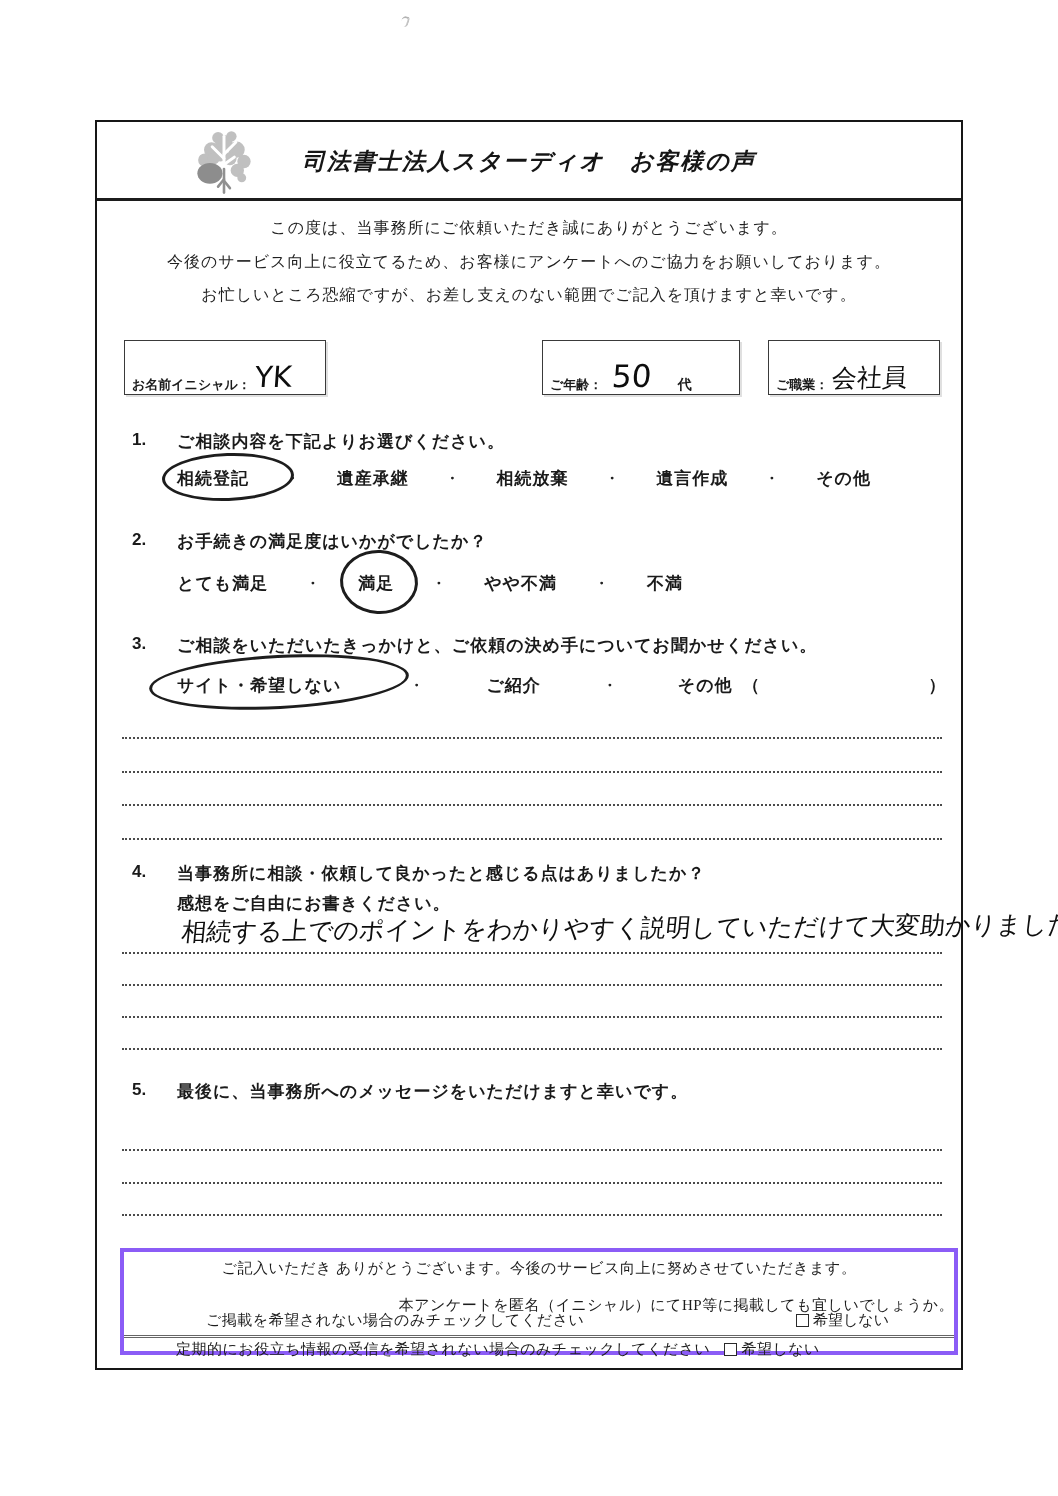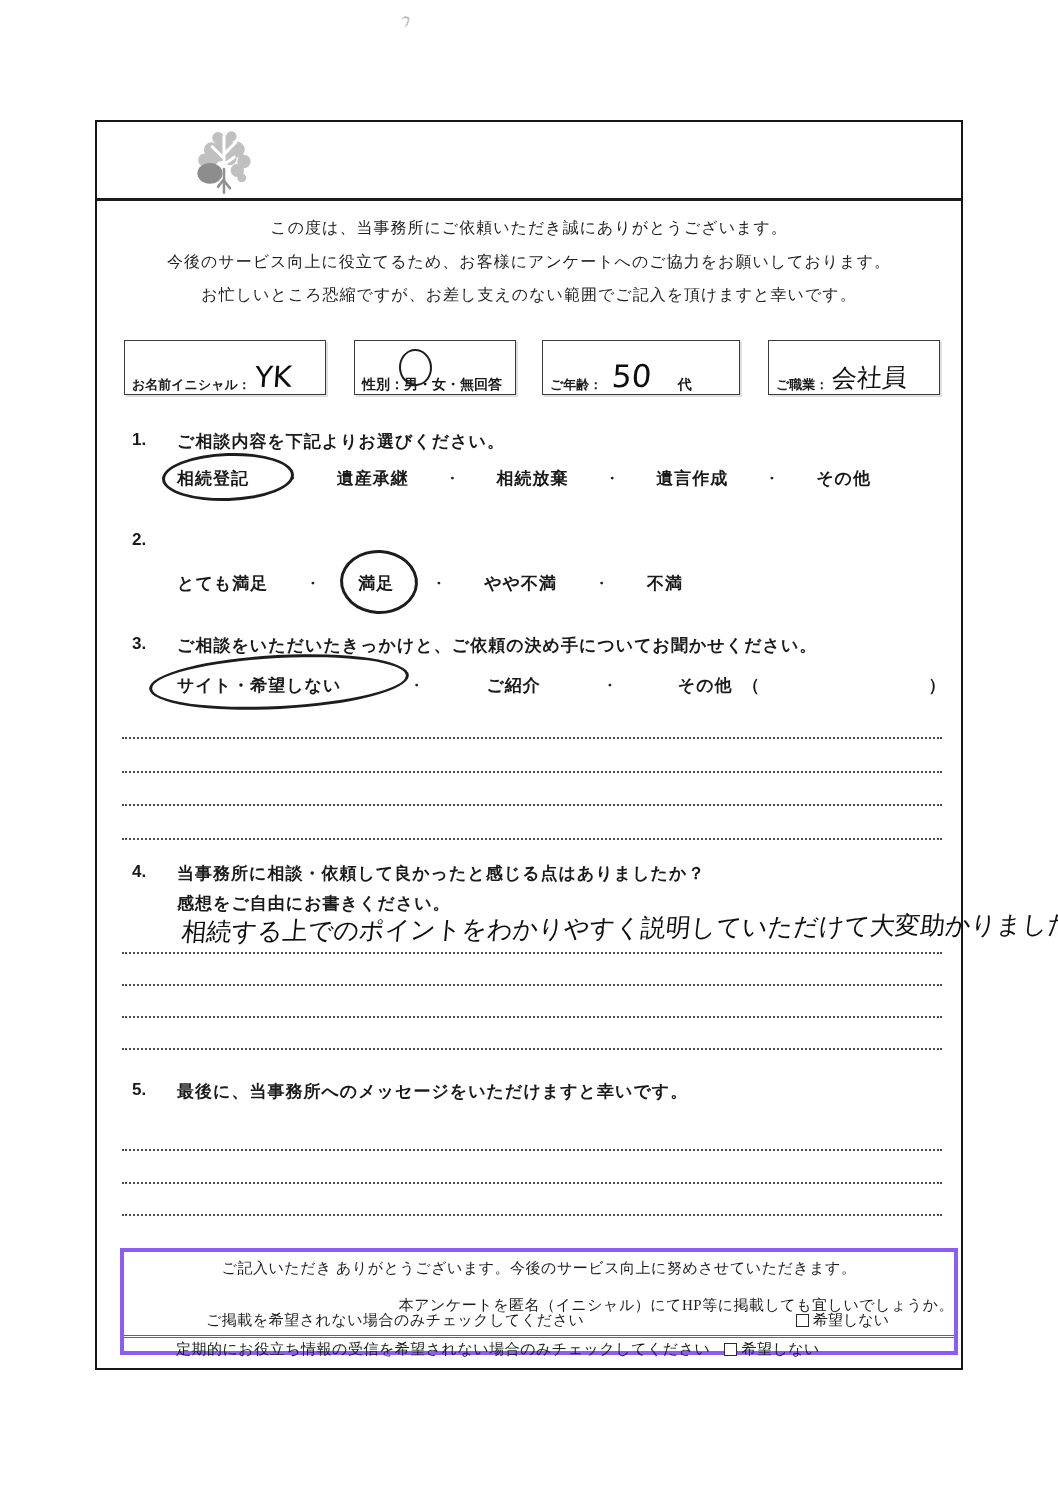--- a/index.html
+++ b/index.html
@@ -148,35 +148,30 @@
             <path d="M50,44 L34,28"></path>
             <path d="M50,38 L66,22"></path>
             <path d="M50,52 L64,42"></path>
         </g>
         <g stroke="#909090" stroke-width="3.5" fill="none" stroke-linecap="round">
           <path d="M50,90 L50,58"></path>
             <path d="M50,72 L42,82"></path>
             <path d="M50,74 L58,84"></path>
         </g>
       </svg>
+      <div class="page-title">司法書士法人スターディオ　お客様の声</div>
     </div>
 
     <div class="intro-line i1">この度は、当事務所にご依頼いただき誠にありがとうございます。</div>
     <div class="intro-line i2">今後のサービス向上に役立てるため、お客様にアンケートへのご協力をお願いしております。</div>
     <div class="intro-line i3">お忙しいところ恐縮ですが、お差し支えのない範囲でご記入を頂けますと幸いです。</div>
 
     <div class="pbox b1">
       <span class="lbl">お名前イニシャル：</span>
       <span class="hand hand-initial">YK</span>
-    </div>
-    <div class="pbox b2">
-      <span class="gender-line">
-        <span>性別：</span><span>男</span><span>・女・無回答</span>
-      </span>
-      <span class="c-gender"></span>
     </div>
     <div class="pbox b3">
       <span class="lbl">ご年齢：</span>
       <span class="hand hand-age">50</span>
       <span class="age-suffix">代</span>
     </div>
     <div class="pbox b4">
       <span class="lbl">ご職業：</span>
       <span class="hand hand-job">会社員</span>
     </div>
@@ -193,20 +188,21 @@
       <span>相続放棄</span>
       <span class="sep">・</span>
       <span>遺言作成</span>
       <span class="sep">・</span>
       <span>その他</span>
     </div>
     <div class="circle c-q1"></div>
 
     <div class="qrow q2r">
       <span class="qnum">2.</span>
+      <span class="qtitle">お手続きの満足度はいかがでしたか？</span>
     </div>
     <div class="optrow o2">
       <span>とても満足</span>
       <span class="sep">・</span>
       <span>満足</span>
       <span class="sep">・</span>
       <span>やや不満</span>
       <span class="sep">・</span>
       <span>不満</span>
     </div>

